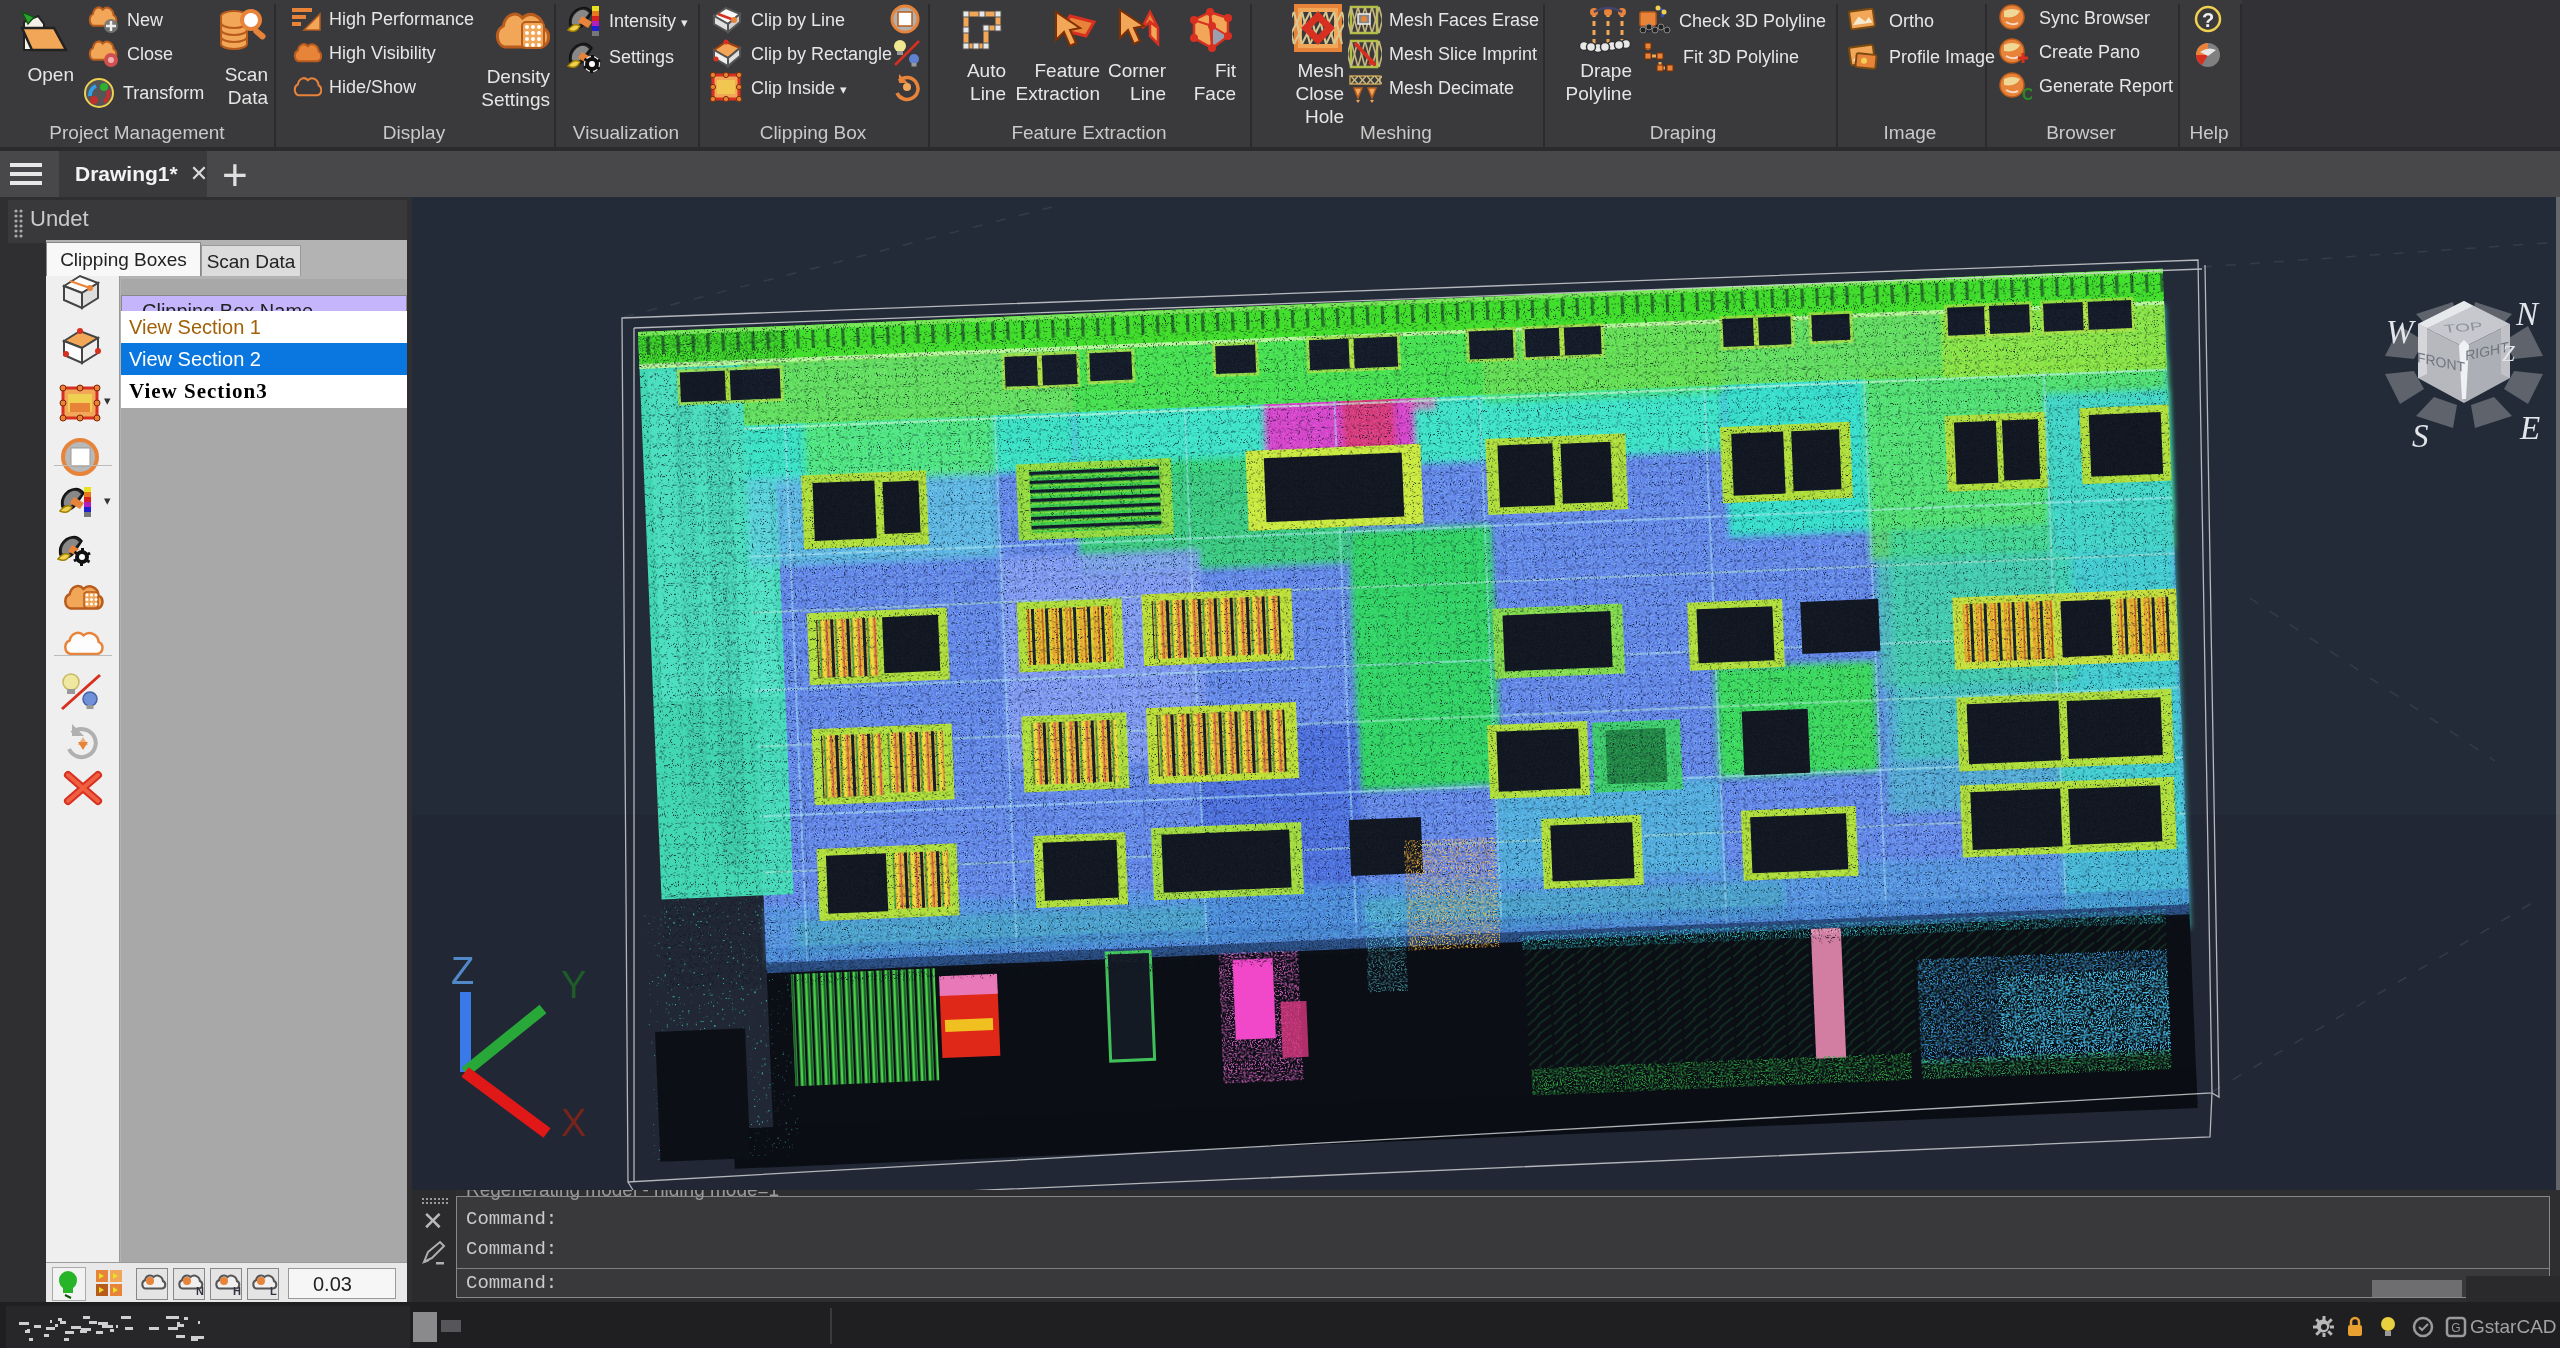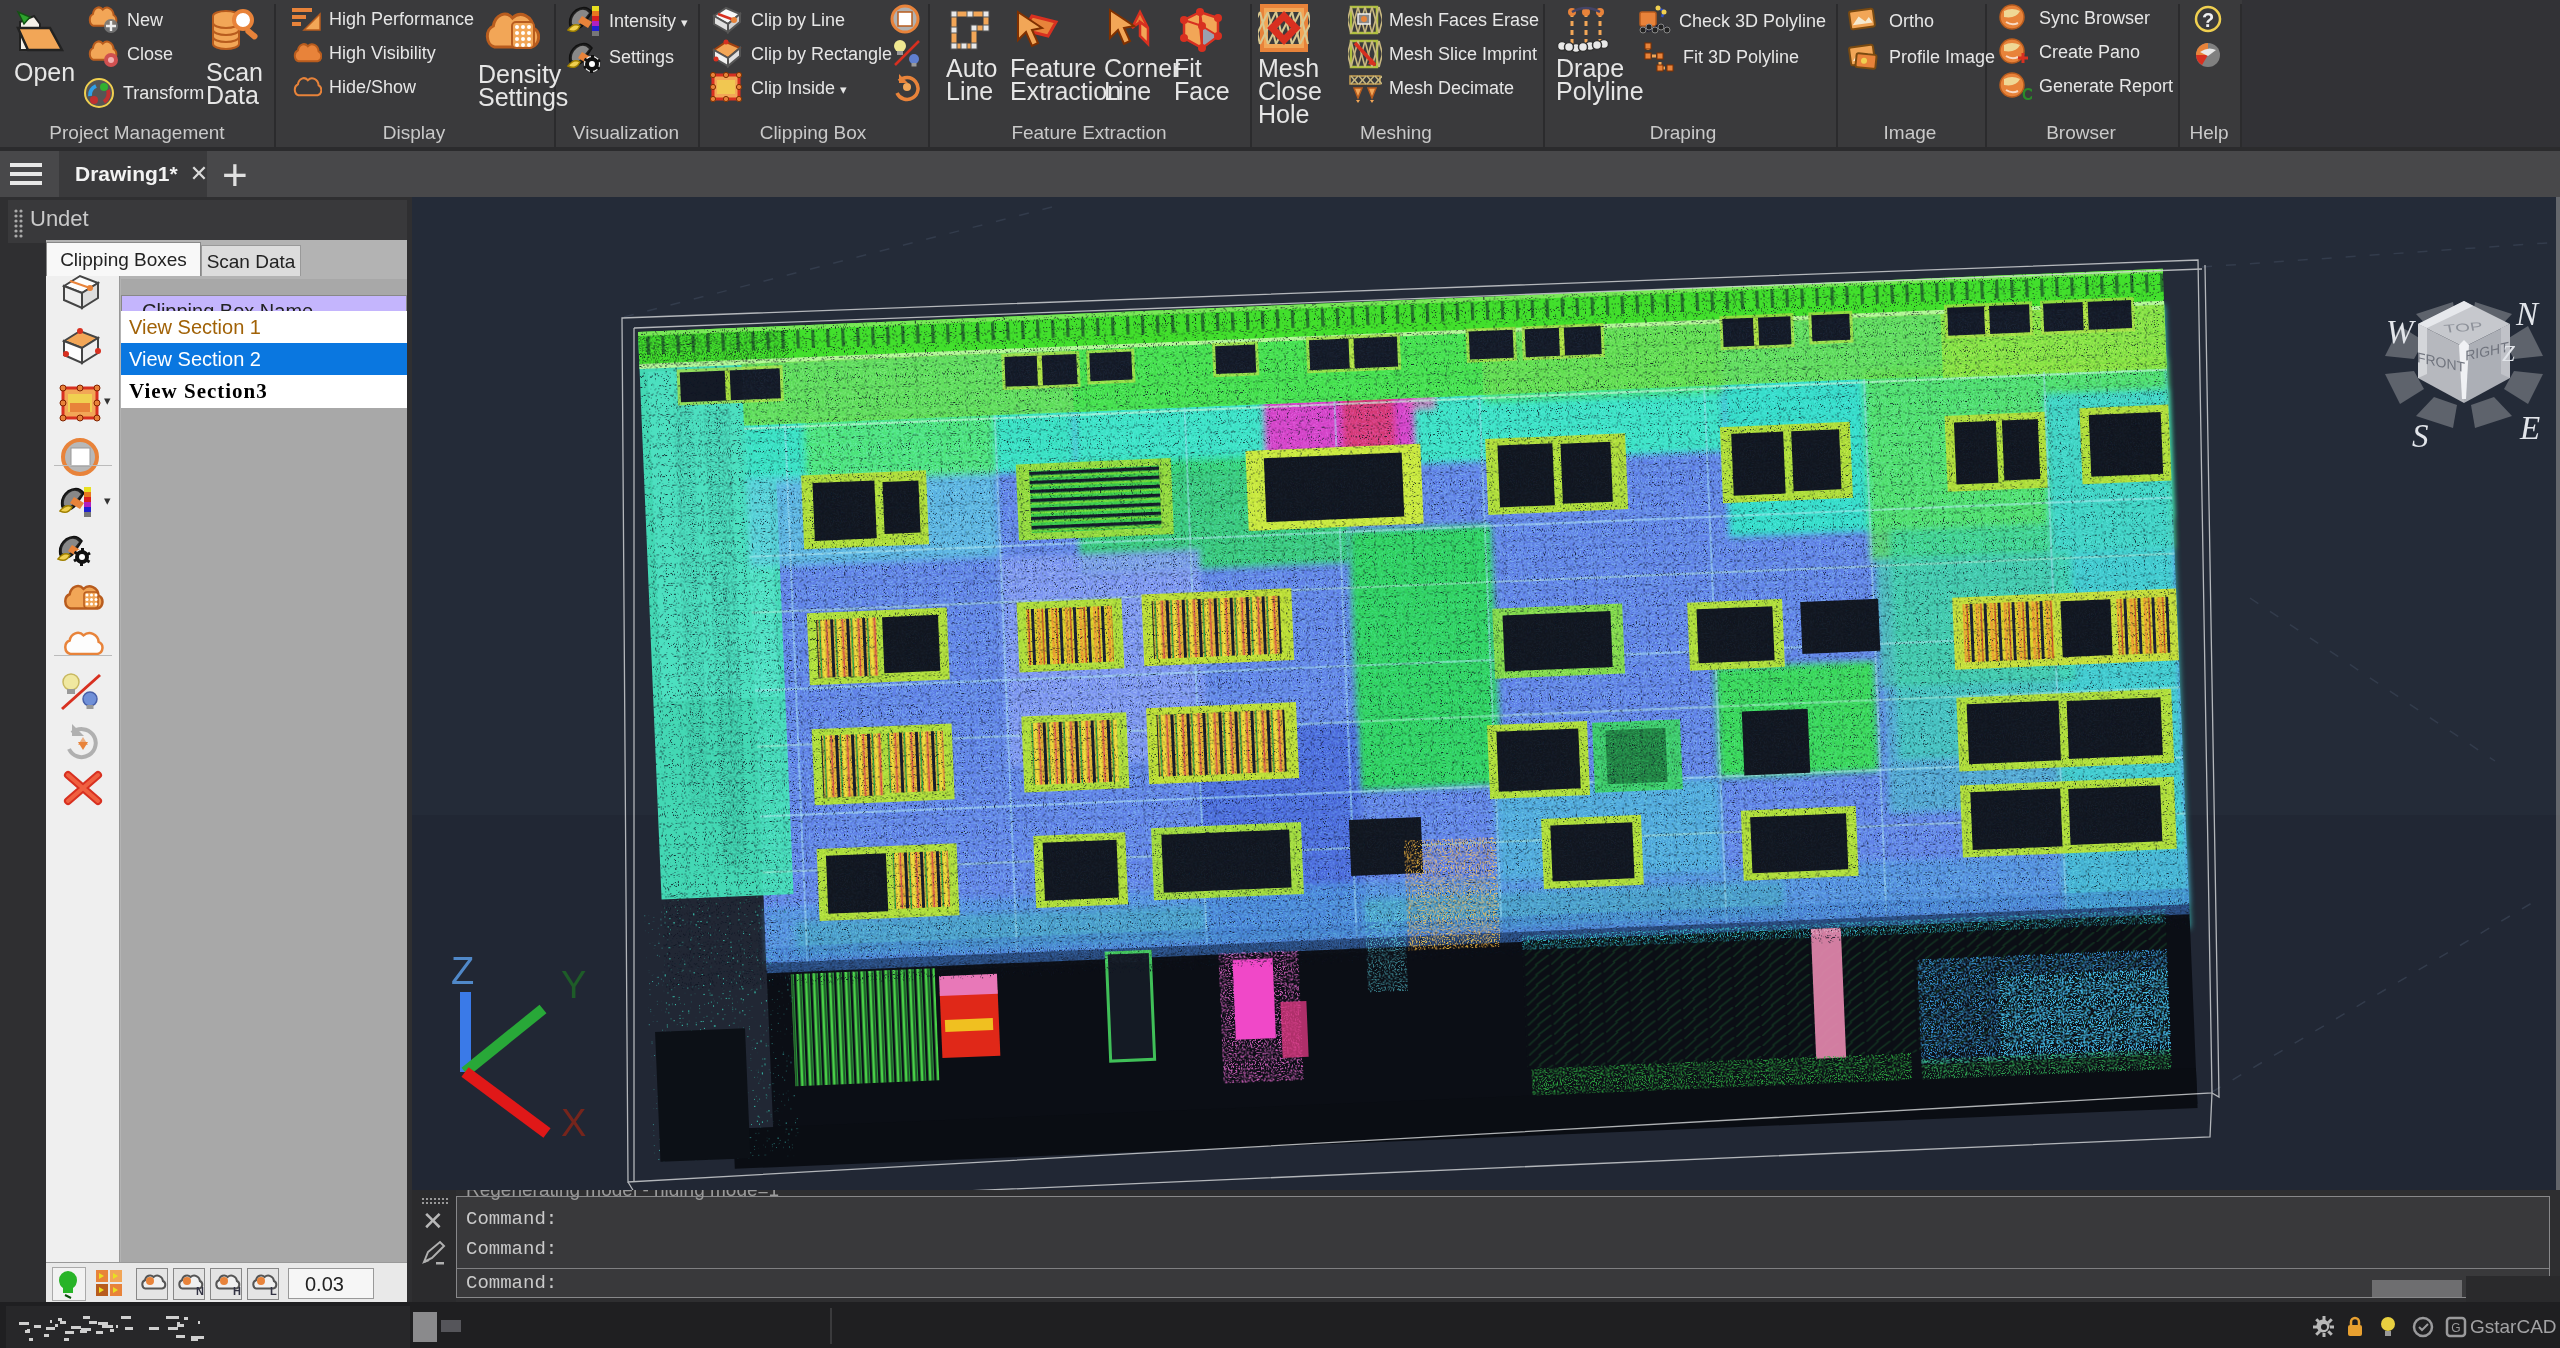--- a/index.html
+++ b/index.html
@@ -3,21 +3,21 @@
 <style>
 *{margin:0;padding:0;box-sizing:border-box}
 html,body{width:2560px;height:1348px;overflow:hidden;background:#2a2a2c;
  font-family:"Liberation Sans",sans-serif;-webkit-font-smoothing:antialiased}
 .abs{position:absolute}
 #ribbon{position:absolute;left:0;top:0;width:2560px;height:151px;background:#3a3a3c}
 #ribbon .gsep{position:absolute;top:4px;width:2px;height:143px;background:#2b2b2d}
 .glabel{position:absolute;top:121px;height:26px;font-size:19px;color:#c9c9c9;text-align:center;line-height:24px}
 .ritem{position:absolute;display:flex;align-items:center;color:#e6e6e6;font-size:18px;white-space:nowrap}
 .ritem svg{margin-right:7px}
-.bigitem{position:absolute;text-align:left;color:#e6e6e6;font-size:25px;line-height:23px}
+.bigitem{position:absolute;text-align:right;color:#e6e6e6;font-size:19px;line-height:23px}
 #tabbar{position:absolute;left:0;top:151px;width:2560px;height:46px;background:#48484a}
 #dtab{position:absolute;left:59px;top:151px;width:148px;height:46px;background:#3a3a3c;color:#f2f2f2;
  font-size:21px;font-weight:bold;line-height:46px;padding-left:16px}
 .vpbg{position:absolute;left:412px;top:197px;width:2148px;height:1105px;background:#242b38;
  border-left:2px solid #8f8f8f;border-top:2px solid #8f8f8f}
 #lpanel{position:absolute;left:0;top:197px;width:412px;height:1151px;background:#2f2f31}
 #cmdwin{position:absolute;left:412px;top:1190px;width:2148px;height:112px;background:#2e2e30}
 #statusbar{position:absolute;left:0;top:1302px;width:2560px;height:46px;background:#1f1f21}
 </style>
 </head><body>
@@ -848,21 +848,21 @@
     <div class="abs" style="left:210px;top:1071px;width:32px;height:32px;border:1px solid #888;background:#e4e4e4"><svg width="30" height="28" viewBox="0 0 30 28">
         <path d="M6.5 15.600000000000001 a4.16 4.4 0 0 1 -0.52 -8.4 a5.2 6.0 0 0 1 8.58 -3.2 a5.72 6.0 0 0 1 9.36 4.0 a3.9 4.0 0 0 1 -0.78 7.6 z" fill="#f0f0f0" stroke="#555" stroke-width="2" transform="translate(2,4)"></path>
         <circle cx="13" cy="12" r="4" fill="#e8833a"></circle>
         <text x="22" y="26" font-size="11" font-weight="bold" fill="#334" font-family="Liberation Sans">H</text>
       </svg></div>
     <div class="abs" style="left:247px;top:1071px;width:32px;height:32px;border:1px solid #888;background:#e4e4e4"><svg width="30" height="28" viewBox="0 0 30 28">
         <path d="M6.5 15.600000000000001 a4.16 4.4 0 0 1 -0.52 -8.4 a5.2 6.0 0 0 1 8.58 -3.2 a5.72 6.0 0 0 1 9.36 4.0 a3.9 4.0 0 0 1 -0.78 7.6 z" fill="#f0f0f0" stroke="#555" stroke-width="2" transform="translate(2,4)"></path>
         <circle cx="13" cy="12" r="4" fill="#e8833a"></circle>
         <text x="22" y="26" font-size="11" font-weight="bold" fill="#334" font-family="Liberation Sans">L</text>
       </svg></div>
-    <div class="abs" style="left:288px;top:1071px;width:86px;height:31px;background:#f6f6f6;border:1px solid #999;color:#222;font-size:20px;line-height:30px;padding-left:16px">0.03</div>
+    <div class="abs" style="left:288px;top:1071px;width:108px;height:31px;background:#f6f6f6;border:1px solid #999;color:#222;font-size:20px;line-height:30px;padding-left:24px">0.03</div>
   </div>
 <div id="cmdwin">
     <div class="abs" style="left:0;top:0;width:44px;height:112px;background:#2b2b2d"></div>
     <div class="abs" style="left:8px;top:3px"><svg width="32" height="10" viewBox="0 0 32 10">
         <rect x="2" y="1" width="2" height="2" fill="#999"></rect>
         <rect x="6" y="1" width="2" height="2" fill="#999"></rect>
         <rect x="10" y="1" width="2" height="2" fill="#999"></rect>
         <rect x="14" y="1" width="2" height="2" fill="#999"></rect>
         <rect x="18" y="1" width="2" height="2" fill="#999"></rect>
         <rect x="22" y="1" width="2" height="2" fill="#999"></rect>

